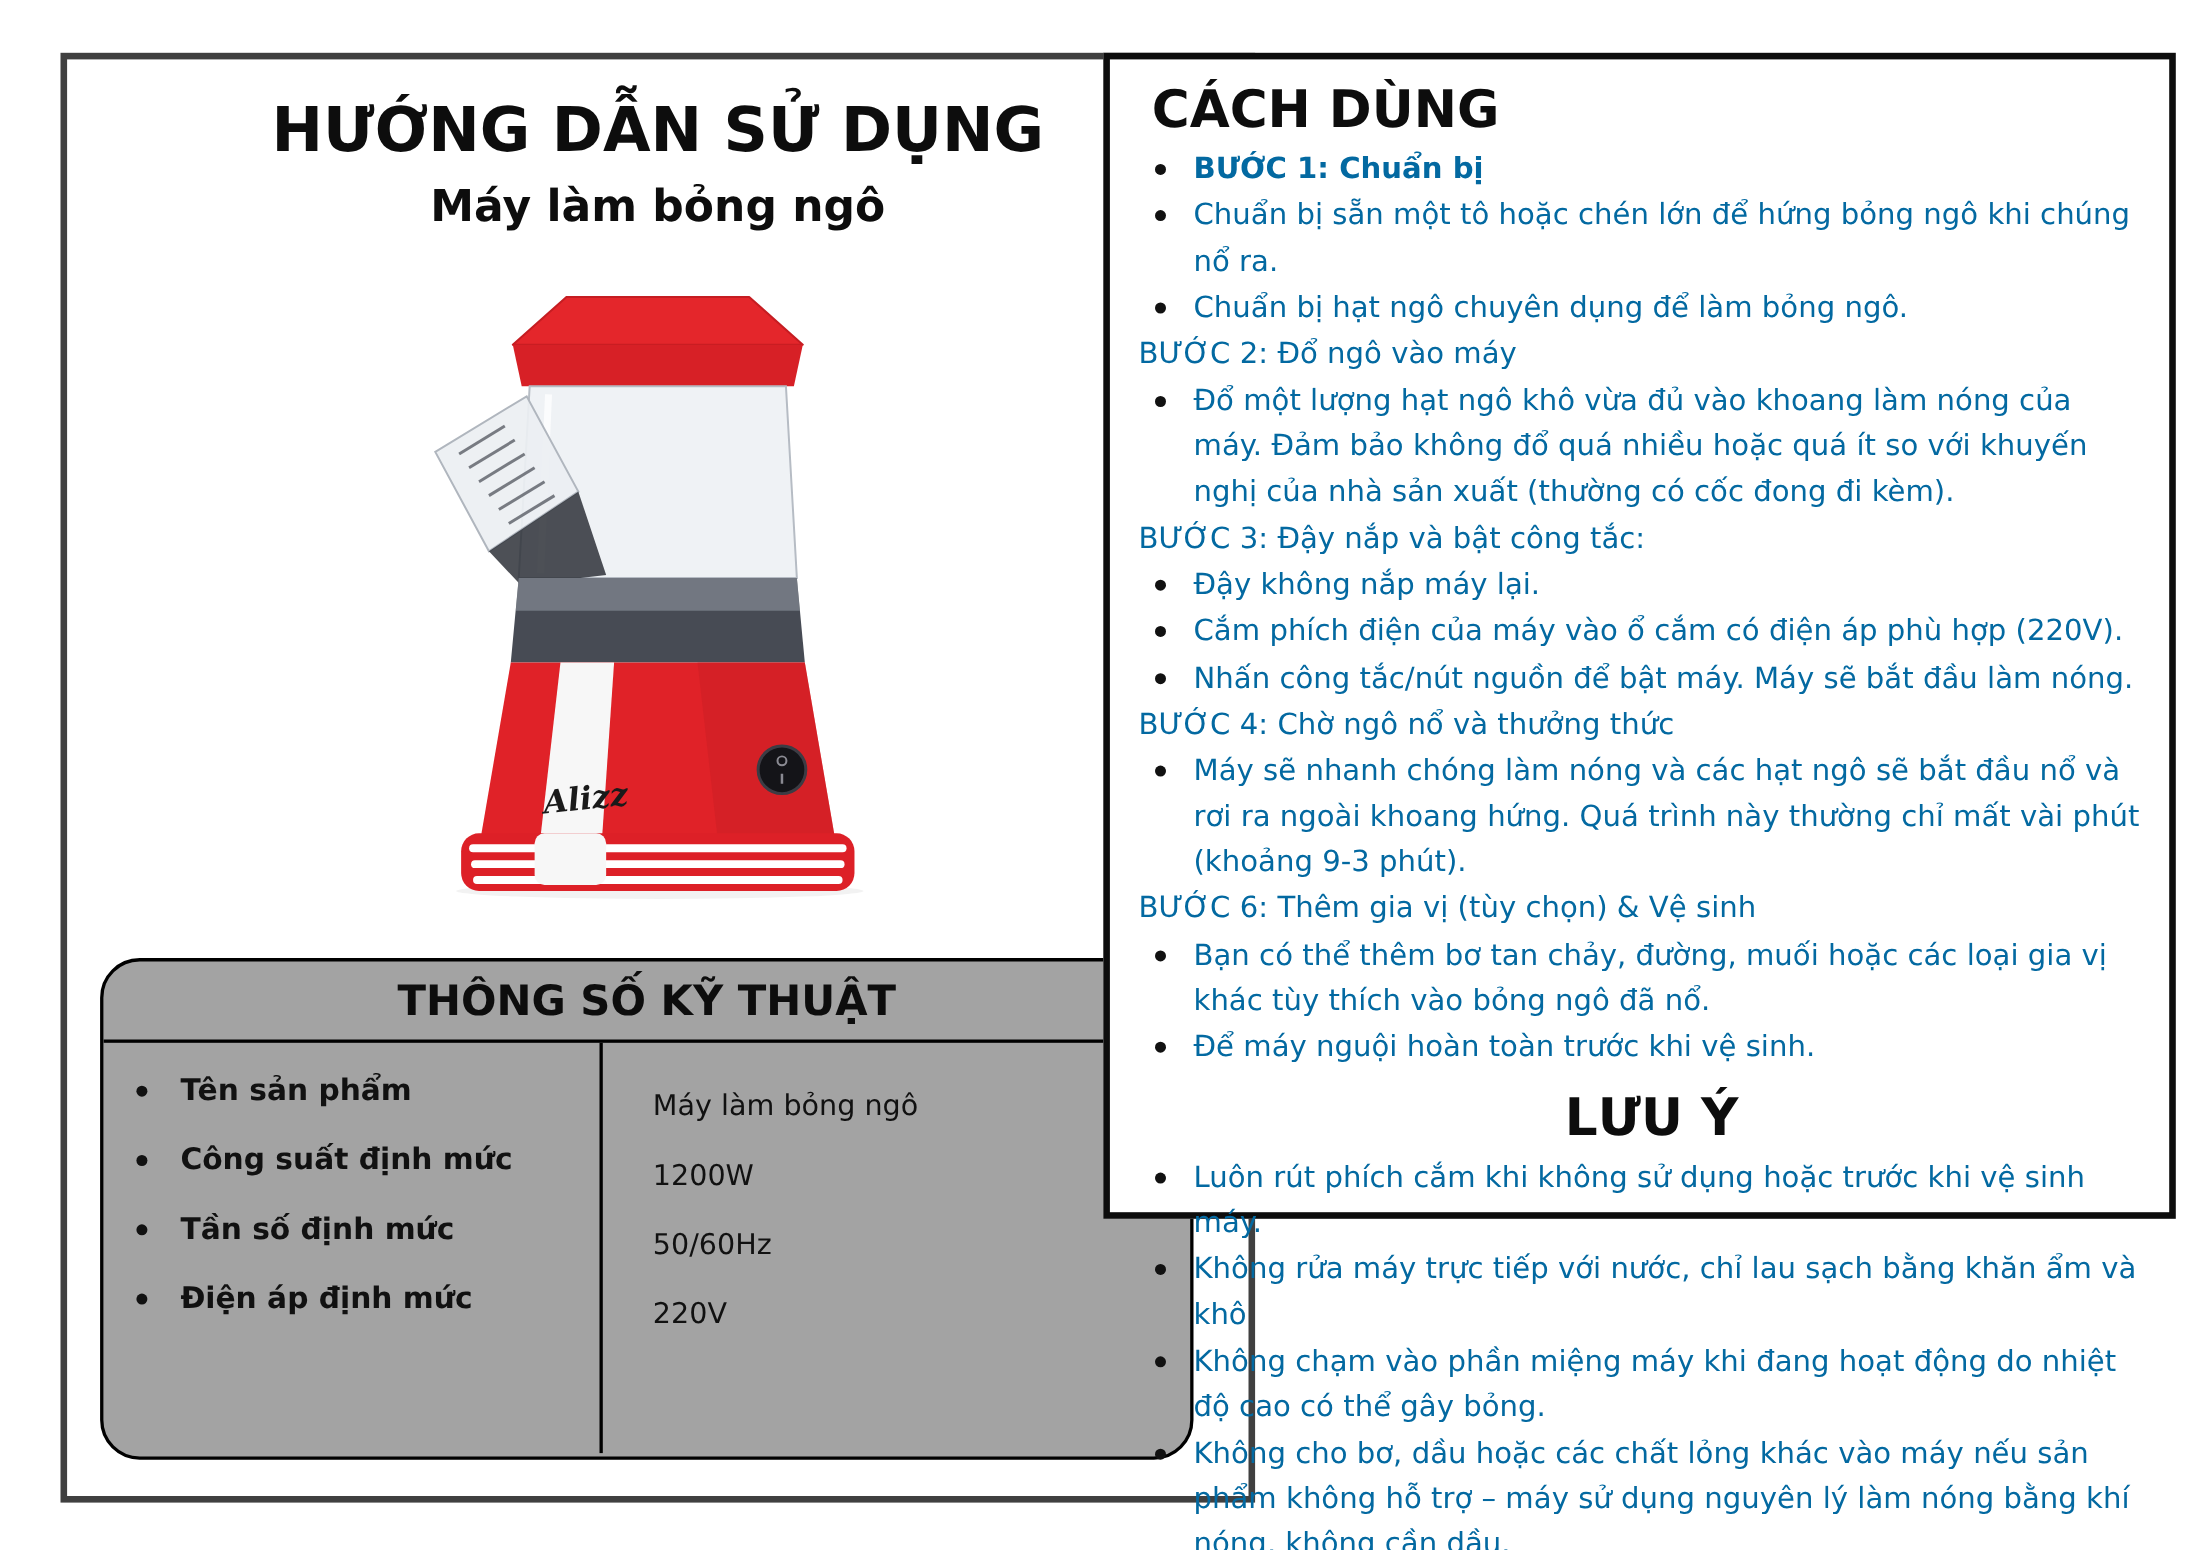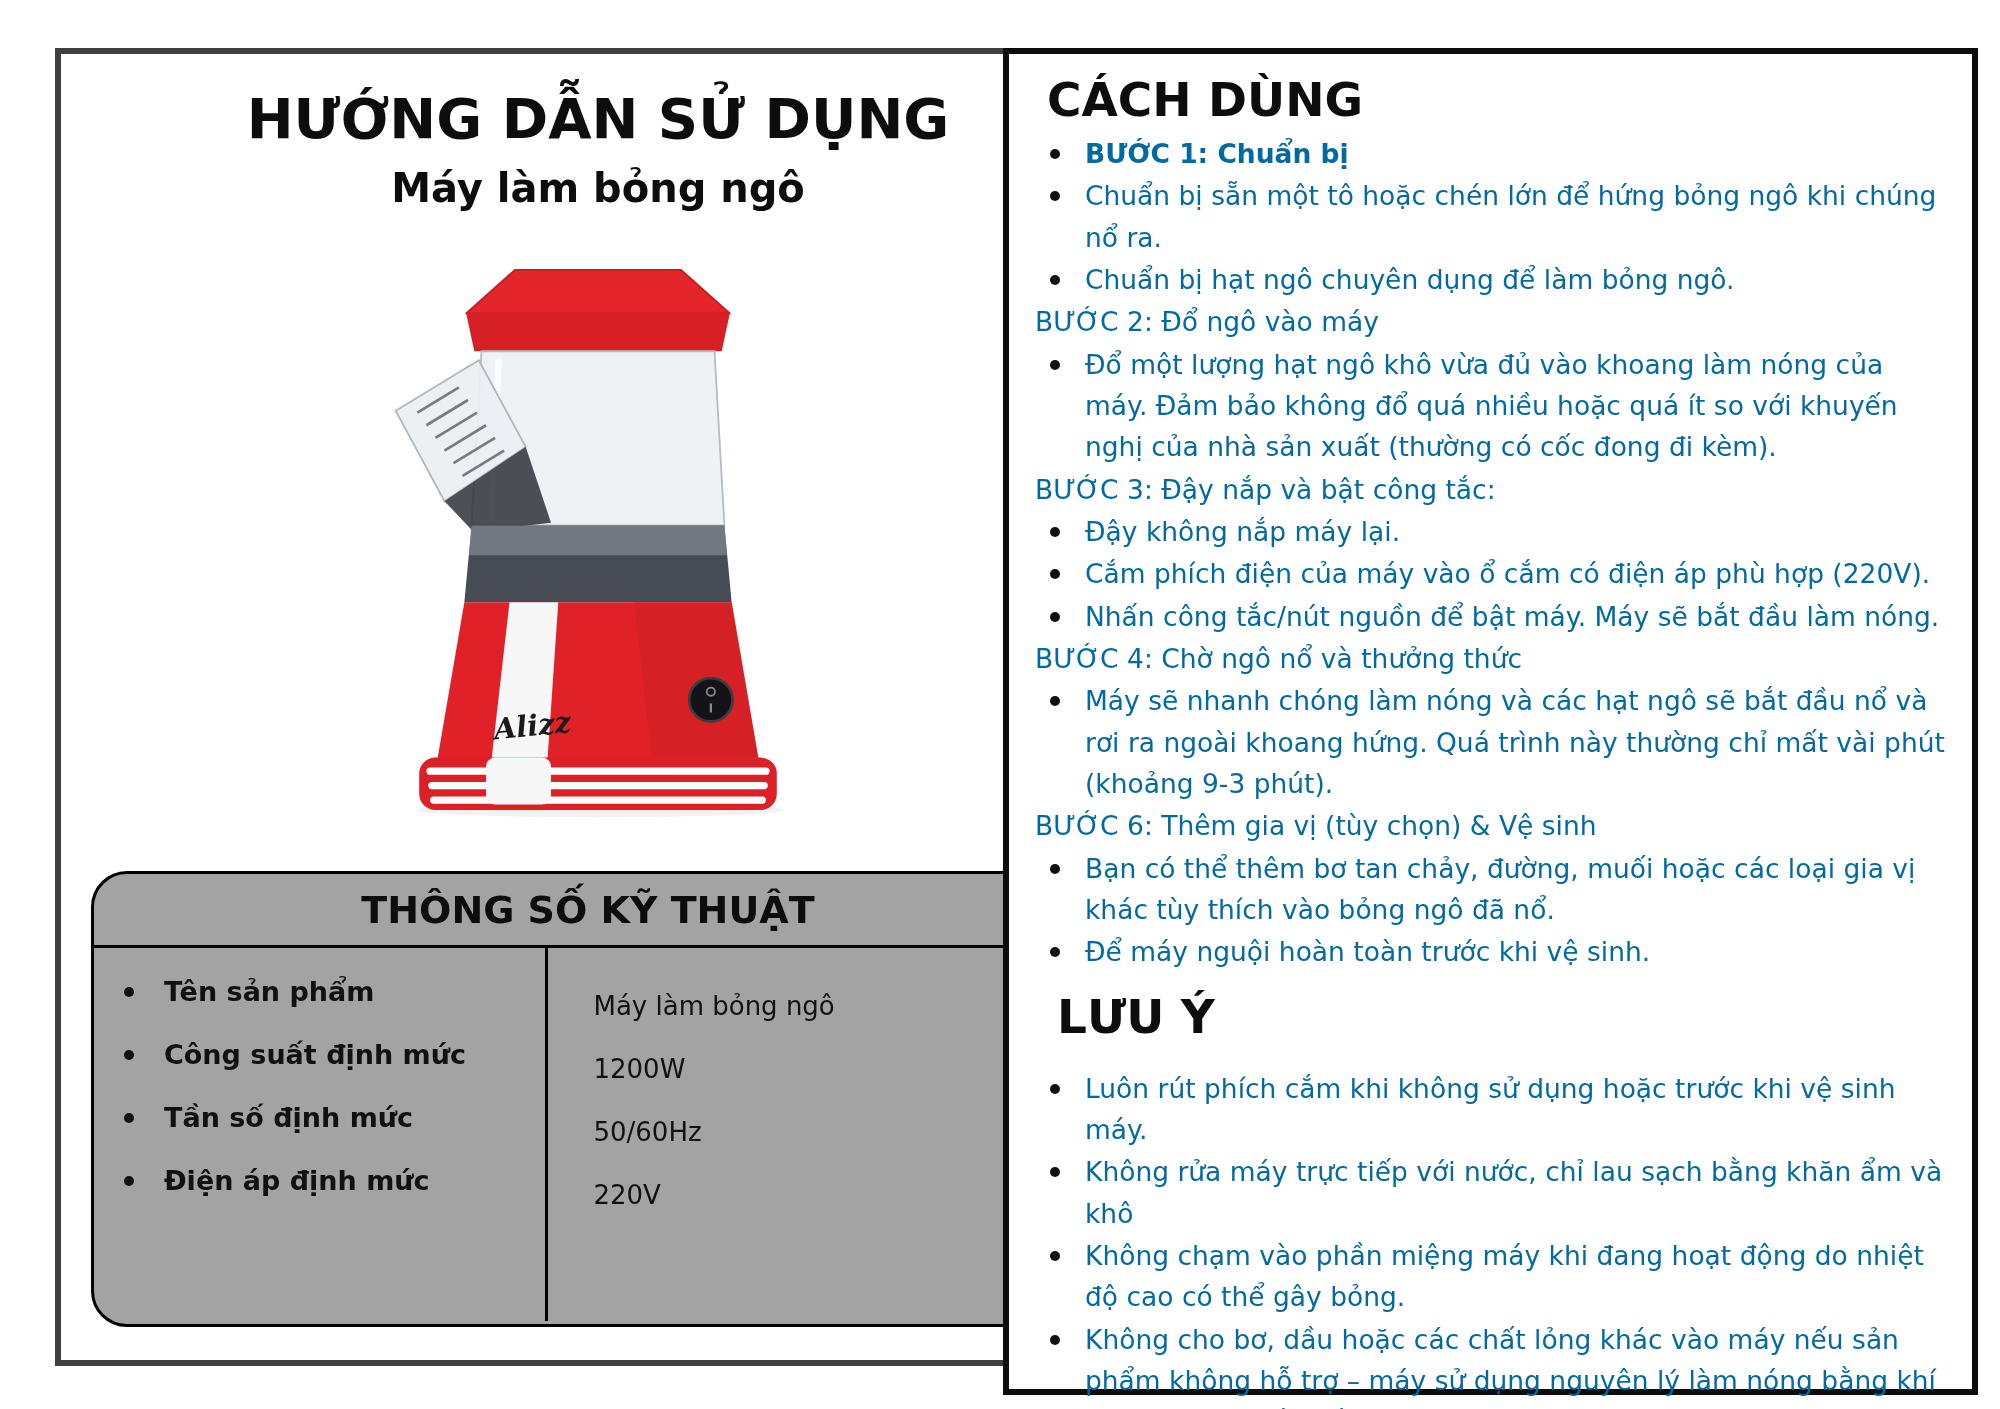--- a/index.html
+++ b/index.html
@@ -35,26 +35,26 @@
   .spec-col-right { flex:1; padding-top:26px; }
   .spec-row { height:63px; display:flex; align-items:center; }
   .spec-label { position:relative; padding-left:70px; font-size:27px; font-weight:700; }
   .spec-label::before {
     content:""; position:absolute; left:30px; top:50%; margin-top:-5px;
     width:10px; height:10px; border-radius:50%; background:#111;
   }
   .spec-value { padding-left:45px; font-size:26px; font-weight:400; }
   
   .right-panel {
-    position:absolute; left:1003px; top:48px; width:975px; height:1347px;
+    position:absolute; left:1003px; top:48px; width:975px; height:1060px;
     border:6px solid #0d0d0d; background:#fff;
     padding:14px 26px 0 26px;
   }
   .section-title { font-size:47px; font-weight:800; color:#0d0d0d; margin:4px 0 6px 12px; }
-  .section-title.notes-title { margin:16px 0 24px 22px; }
+  .section-title.notes-title { margin:16px 0 6px 22px;text-align:center; }
   .step-list { list-style:none; font-size:26.5px; line-height:1.56; color:#0369a1; }
   .li-bullet { position:relative; padding-left:50px; margin-bottom:1px; }
   .li-bullet::before {
     content:""; position:absolute; left:15px; top:16px;
     width:10px; height:10px; border-radius:50%; background:#111;
   }
   .li-bold { font-weight:700; }
   .li-heading { font-weight:400; padding-left:0; margin-bottom:1px; }
 </style>
 </head>

